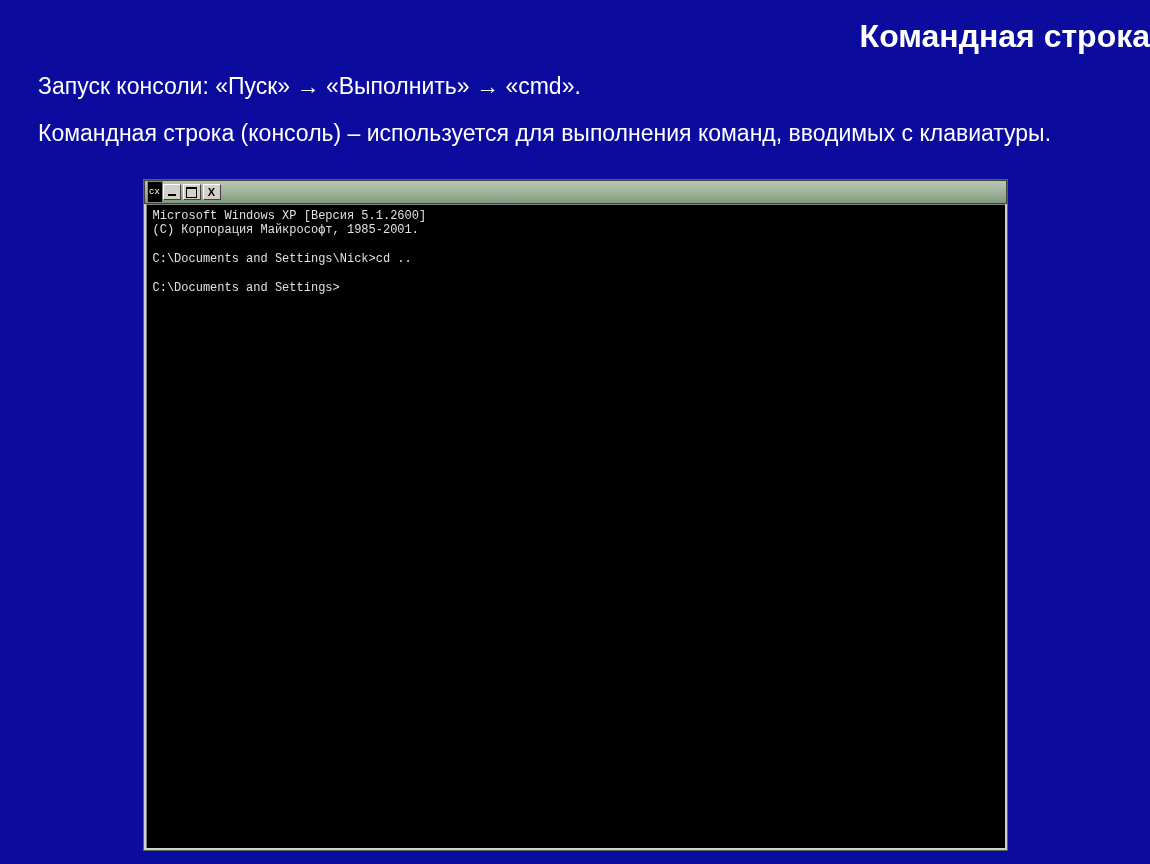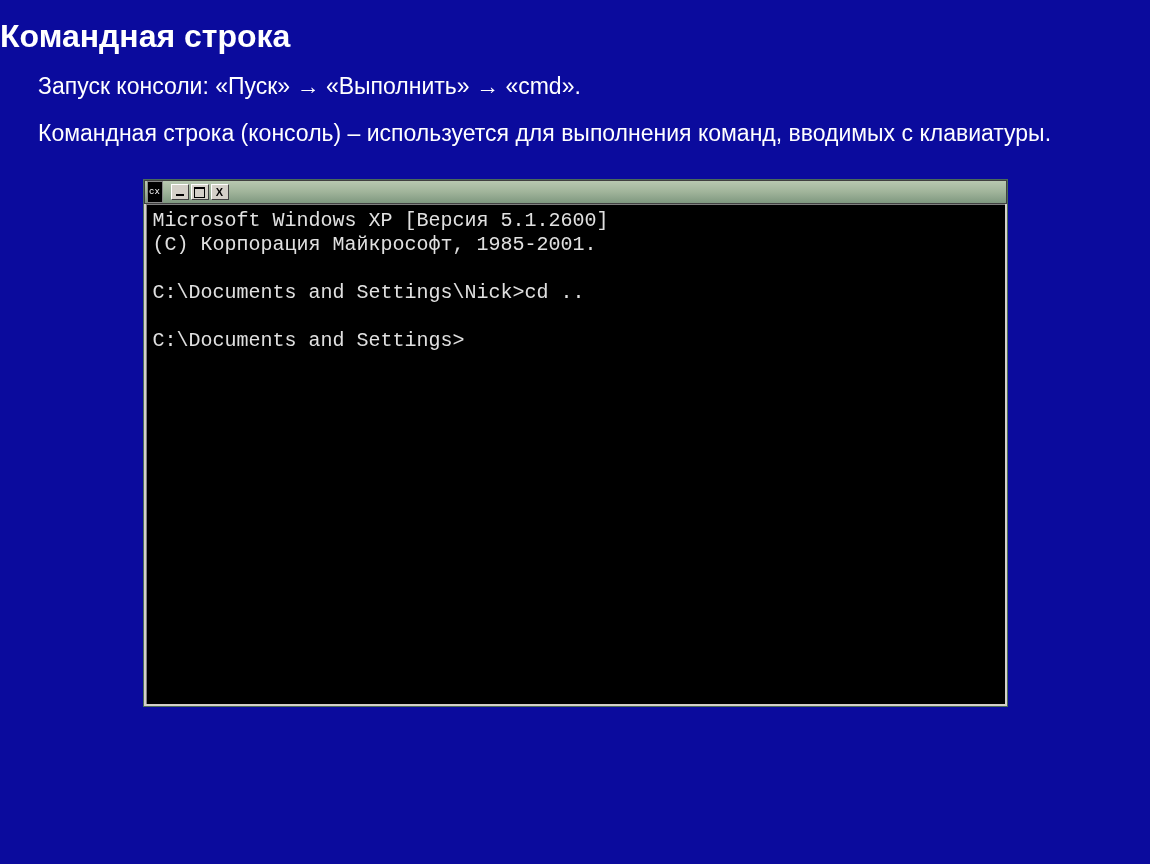--- a/index.html
+++ b/index.html
@@ -5,21 +5,21 @@
     * { margin: 0; padding: 0; box-sizing: border-box; }
     body {
       width: 1150px;
       height: 864px;
       background: #0b0b9d;
       font-family: Arial, sans-serif;
       color: #fff;
       overflow: hidden;
     }
     .slide-title {
-      text-align: left;
+      text-align: right;
       font-size: 32px;
       font-weight: bold;
       padding-top: 18px;
     }
     .body-text {
       padding: 16px 38px 0 38px;
       font-size: 23px;
       line-height: 1.35;
       text-align: justify;
     }
@@ -44,21 +44,21 @@
     .title-icon {
       width: 16px;
       height: 22px;
       background: #000;
       color: #fff;
       font-size: 9px;
       font-family: 'Courier New', monospace;
       display: inline-flex;
       align-items: center;
       justify-content: center;
-      margin-right: 8px;
+      margin-right: 0;
       border: 1px solid #888;
     }
     .title-text {
       flex: 1;
       color: #000;
       font-size: 12px;
       font-weight: bold;
       white-space: nowrap;
       overflow: hidden;
     }
@@ -99,24 +99,24 @@
     }
     .console-frame {
       border-left: 2px solid #d4d0c8;
       border-right: 2px solid #d4d0c8;
       border-bottom: 2px solid #d4d0c8;
     }
     .console-area {
       background: #000;
       color: #e0e0e0;
       font-family: 'Courier New', monospace;
-      font-size: 20px;
+      font-size: 12px;
       line-height: 1.2;
       padding: 4px 6px;
-      height: 500px;
+      height: 644px;
       white-space: pre;
       border-left: 1px solid #808080;
       border-top: 1px solid #808080;
       overflow: hidden;
     }
     .console-area .line { white-space: pre; }
   </style>
 </head>
 <body>
 

